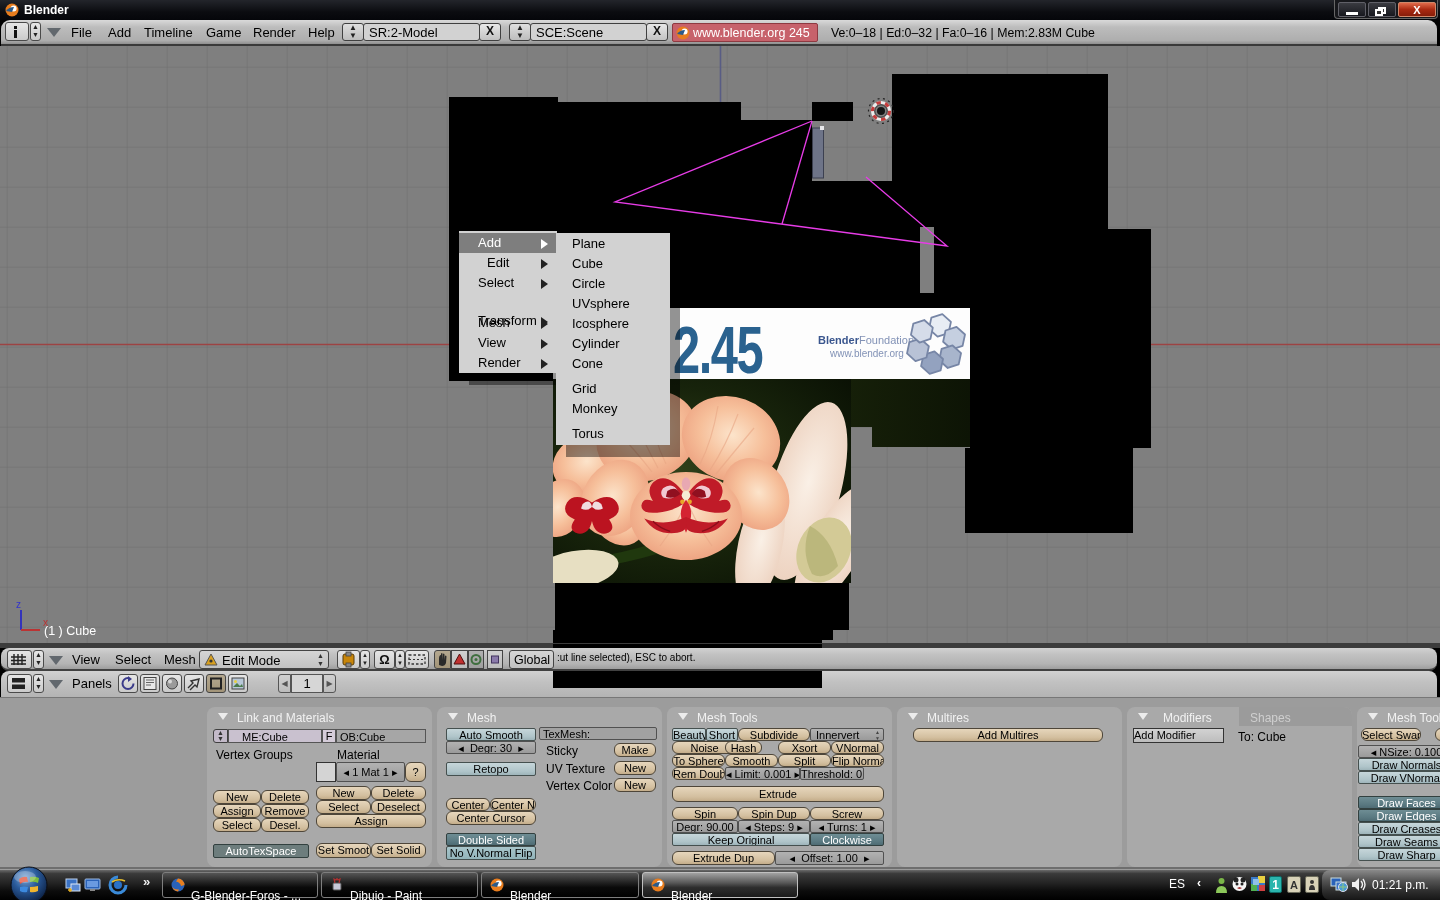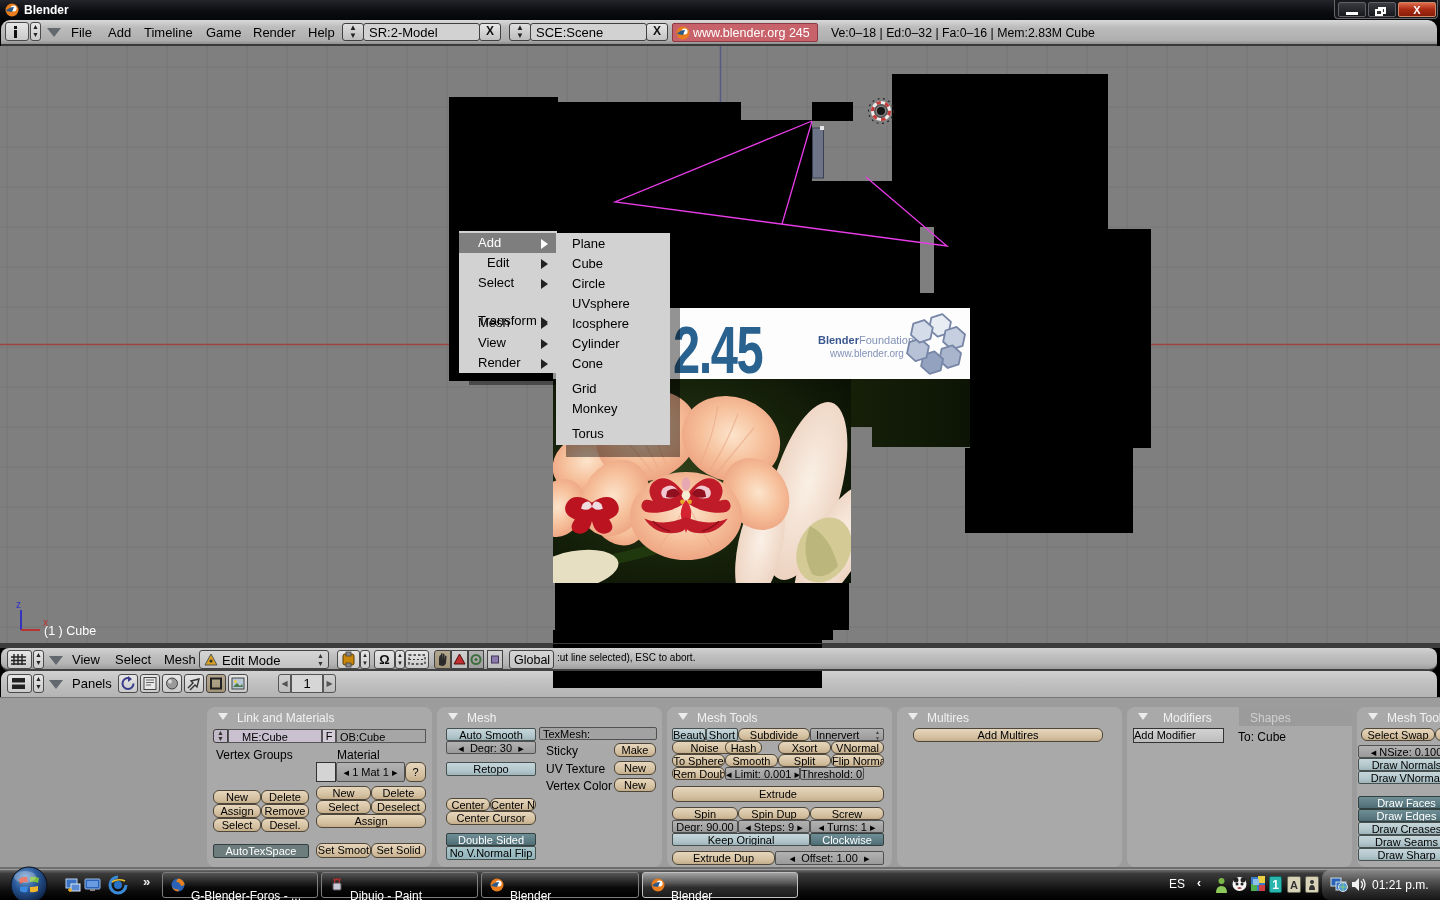--- a/index.html
+++ b/index.html
@@ -429,21 +429,21 @@
    <span class="a tx" style="left:123px;top:4px;color:#cfcfcf">Shapes</span>
       </div>
   <div class="a" style="left:6px;top:21px;width:91px;height:15px;background:linear-gradient(#d2d2d2,#bdbdbd);border:1px solid #333;font-size:11px;text-align:left;color:#000">Add Modifier</div>
   <div class="a lab tx" style="left:111px;top:23px">To: Cube</div>
  </div>
  <div class="a panel" style="left:1357px;width:100px">
   <div class="phead">
         <span class="ph-arr"></span>
         <span class="a tx" style="left:30px;top:4px">Mesh Tools 1</span>
       </div>
-  <div class="a bt" style="left:4px;top:21px;width:74px;height:13px">Select Swap</div>
+  <div class="a bt" style="left:4px;top:21px;width:60px;height:13px">Select Swap</div>
       <div class="a bt" style="left:78px;top:21px;width:20px;height:13px"></div>
   <div class="a sp" style="left:1px;top:38px;width:97px;height:13px">◂ NSize: 0.100</div>
   <div class="a lb" style="left:1px;top:51px;width:97px;height:13px">Draw Normals</div>
   <div class="a lb" style="left:1px;top:64px;width:97px;height:13px">Draw VNormal</div>
   <div class="a tg" style="left:1px;top:89px;width:97px;height:13px">Draw Faces</div>
   <div class="a tg" style="left:1px;top:102px;width:97px;height:13px">Draw Edges</div>
   <div class="a lb" style="left:1px;top:115px;width:97px;height:13px">Draw Creases</div>
   <div class="a lb" style="left:1px;top:128px;width:97px;height:13px">Draw Seams</div>
   <div class="a lb" style="left:1px;top:141px;width:97px;height:13px">Draw Sharp</div>
  </div>

